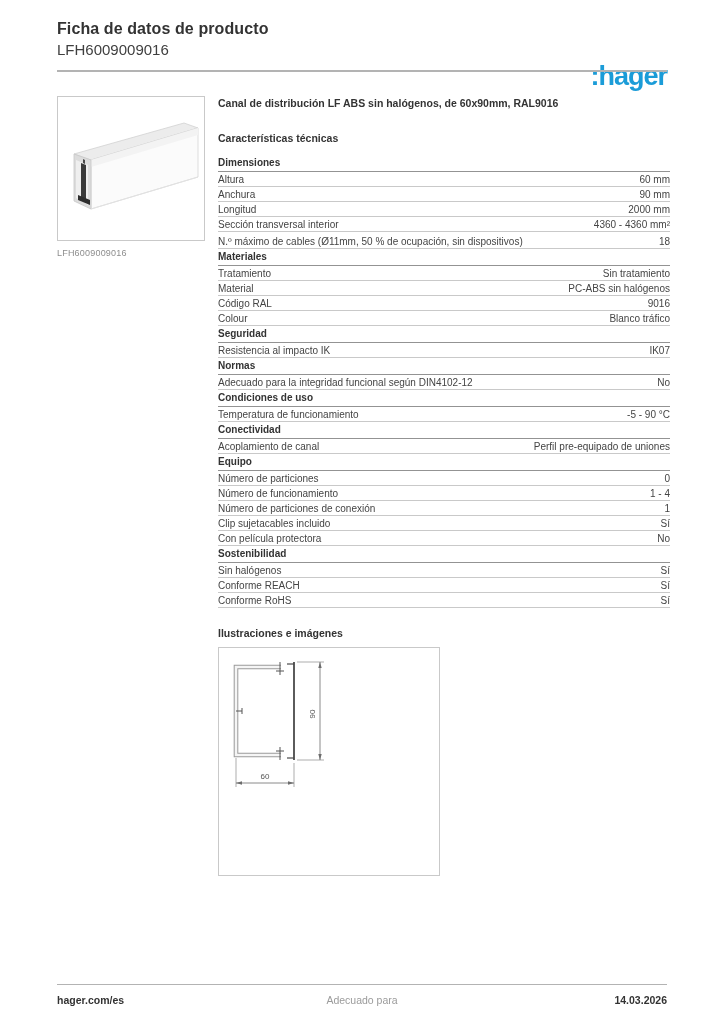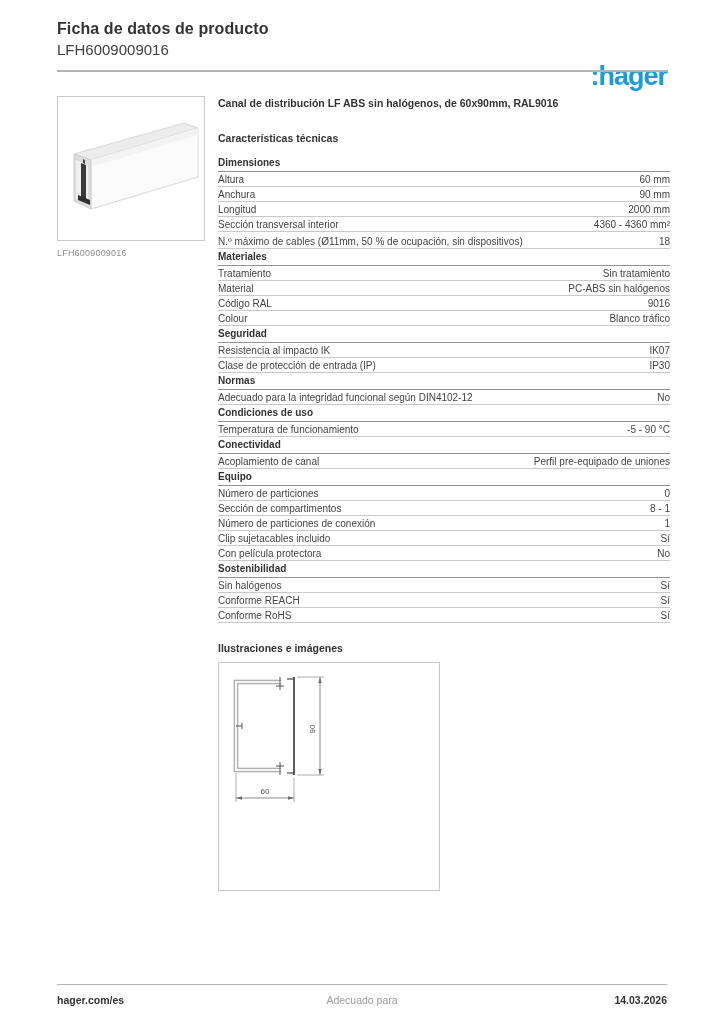--- a/index.html
+++ b/index.html
@@ -148,24 +148,20 @@
               <span class="spec-label">Colour</span>
               <span class="spec-value">Blanco tráfico</span>
             </div>
           </div>
           <div class="section">
             <div class="section-title">Seguridad</div>
             <div class="spec-row">
               <span class="spec-label">Resistencia al impacto IK</span>
               <span class="spec-value">IK07</span>
             </div>
-            <div class="spec-row">
-              <span class="spec-label">Clase de protección de entrada (IP)</span>
-              <span class="spec-value">IP30</span>
-            </div>
           </div>
           <div class="section">
             <div class="section-title">Normas</div>
             <div class="spec-row">
               <span class="spec-label">Adecuado para la integridad funcional según DIN4102-12</span>
               <span class="spec-value">No</span>
             </div>
           </div>
           <div class="section">
             <div class="section-title">Condiciones de uso</div>
@@ -181,22 +177,22 @@
               <span class="spec-value">Perfil pre-equipado de uniones</span>
             </div>
           </div>
           <div class="section">
             <div class="section-title">Equipo</div>
             <div class="spec-row">
               <span class="spec-label">Número de particiones</span>
               <span class="spec-value">0</span>
             </div>
             <div class="spec-row">
-              <span class="spec-label">Sección de compartimentos</span>
-              <span class="spec-value">8 - 1</span>
+              <span class="spec-label">Número de funcionamiento</span>
+              <span class="spec-value">1 - 4</span>
             </div>
             <div class="spec-row">
               <span class="spec-label">Número de particiones de conexión</span>
               <span class="spec-value">1</span>
             </div>
             <div class="spec-row">
               <span class="spec-label">Clip sujetacables incluido</span>
               <span class="spec-value">Sí</span>
             </div>
             <div class="spec-row">

